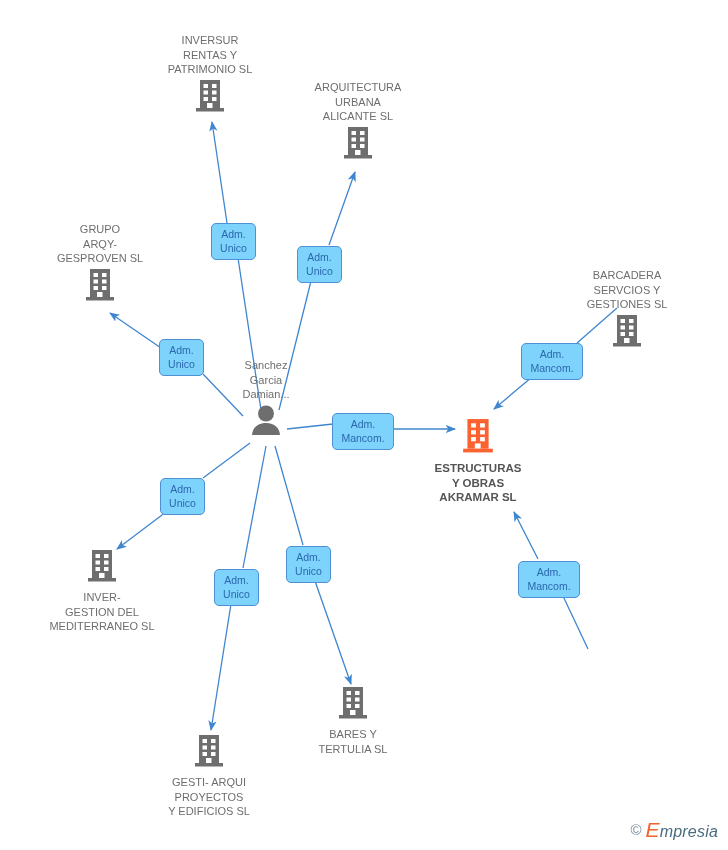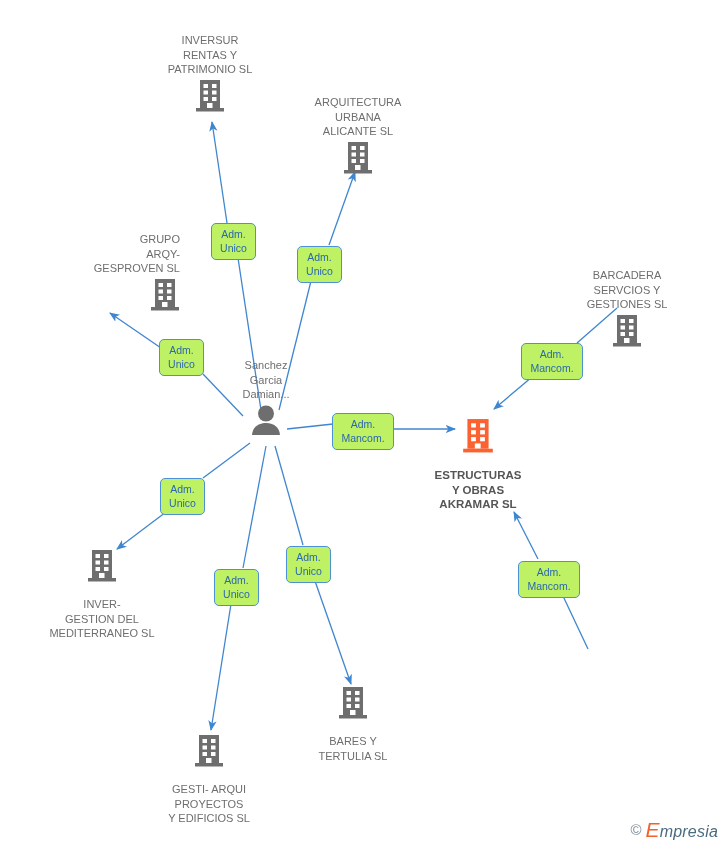--- a/index.html
+++ b/index.html
@@ -46,29 +46,29 @@
     color: #6e6e6e;
     letter-spacing: 0px;
     white-space: pre-line;
   }
   .node.focus .label {
     color: #555555;
     font-weight: bold;
     font-size: 11.5px;
   }
   .node.label-above .label { margin-bottom: 2px; }
-  .node.label-below .label { margin-top: 10px; }
+  .node.label-below .label { margin-top: 3px; }
 
   
   .chip {
     position: absolute;
     box-sizing: border-box;
     border: 1px solid #4d90d4;
     border-radius: 5px;
-    background: #bef264;
+    background: #7dd3fc;
     color: #2c68ad;
     font-size: 10.5px;
     line-height: 14px;
     text-align: center;
     padding: 3px 5px 4px 5px;
     white-space: pre-line;
     z-index: 4;
     box-shadow: 0 0 0 0 rgba(0,0,0,0);
   }
 
@@ -152,40 +152,40 @@
         <rect x="8.5" y="11.5" width="4.5" height="4" fill="#ffffff"></rect>
         <rect x="17" y="11.5" width="4.5" height="4" fill="#ffffff"></rect>
         <rect x="8.5" y="18" width="4.5" height="4" fill="#ffffff"></rect>
         <rect x="17" y="18" width="4.5" height="4" fill="#ffffff"></rect>
         <rect x="12" y="24" width="5.5" height="5" fill="#ffffff"></rect>
         <rect x="1" y="29" width="28" height="3.5" fill="#6e6e6e"></rect>
       </svg>
     </span>
   </div>
 
-  <div class="node label-above" style="left:358px; top:80px;margin-top:15px;">
+  <div class="node label-above" style="left:358px; top:80px;">
     <span class="label">ARQUITECTURA
 URBANA
 ALICANTE SL</span>
     <span class="glyph">
       <svg width="30" height="34" viewBox="0 0 30 34">
         <rect x="5" y="1" width="20" height="28" fill="#6e6e6e"></rect>
         <rect x="8.5" y="5" width="4.5" height="4" fill="#ffffff"></rect>
         <rect x="17" y="5" width="4.5" height="4" fill="#ffffff"></rect>
         <rect x="8.5" y="11.5" width="4.5" height="4" fill="#ffffff"></rect>
         <rect x="17" y="11.5" width="4.5" height="4" fill="#ffffff"></rect>
         <rect x="8.5" y="18" width="4.5" height="4" fill="#ffffff"></rect>
         <rect x="17" y="18" width="4.5" height="4" fill="#ffffff"></rect>
         <rect x="12" y="24" width="5.5" height="5" fill="#ffffff"></rect>
         <rect x="1" y="29" width="28" height="3.5" fill="#6e6e6e"></rect>
       </svg>
     </span>
   </div>
 
-  <div class="node label-above" style="left:100px; top:232px;text-align:right;">
+  <div class="node label-above" style="left:100px; top:222px;">
     <span class="label">GRUPO
 ARQY-
 GESPROVEN SL</span>
     <span class="glyph">
       <svg width="30" height="34" viewBox="0 0 30 34">
         <rect x="5" y="1" width="20" height="28" fill="#6e6e6e"></rect>
         <rect x="8.5" y="5" width="4.5" height="4" fill="#ffffff"></rect>
         <rect x="17" y="5" width="4.5" height="4" fill="#ffffff"></rect>
         <rect x="8.5" y="11.5" width="4.5" height="4" fill="#ffffff"></rect>
         <rect x="17" y="11.5" width="4.5" height="4" fill="#ffffff"></rect>

